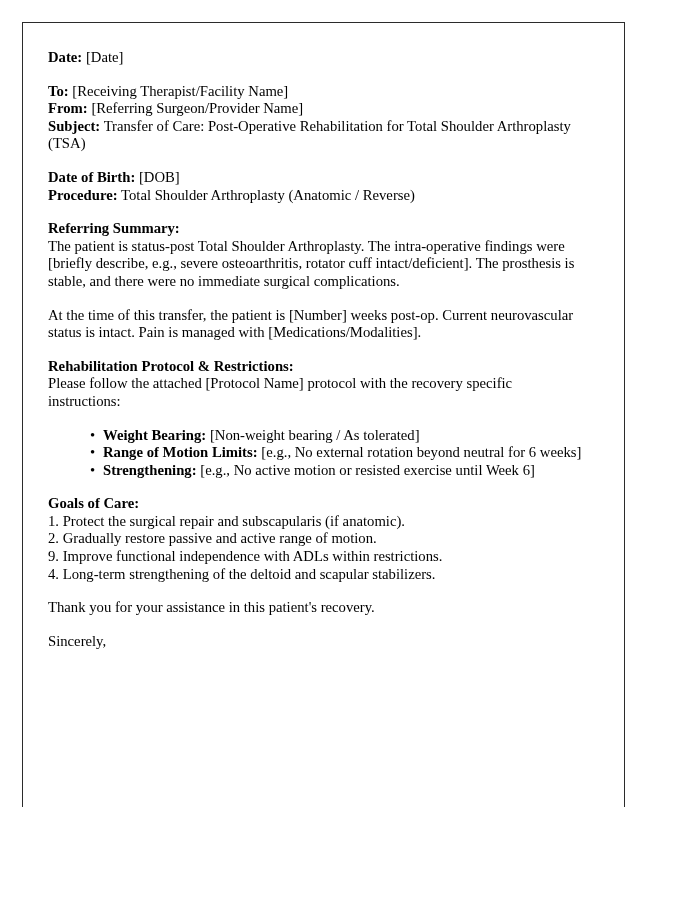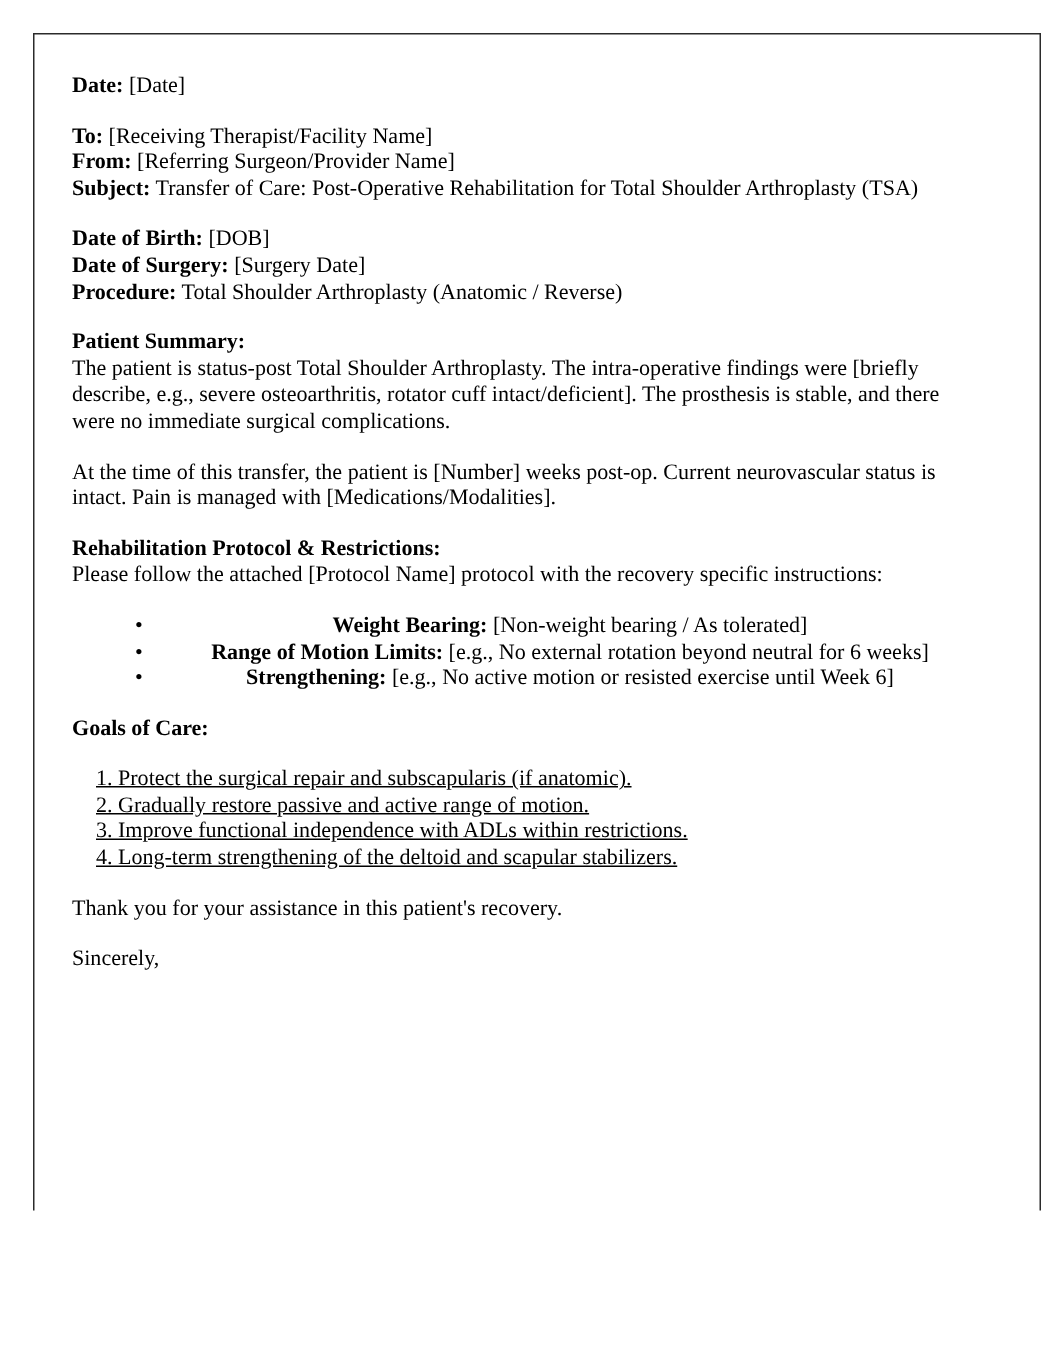--- a/index.html
+++ b/index.html
@@ -12,21 +12,21 @@
     height: 900px;
     font-family: "Liberation Serif", "DejaVu Serif", serif;
     color: #000000;
     overflow: hidden;
   }
 
   .page-frame {
     position: absolute;
     left: 22px;
     top: 22px;
-    width: 672px;          
+    width: 603px;          
     height: 785px;         
     border-left: 1.5px solid #2b2b2b;
     border-right: 1.5px solid #2b2b2b;
     border-top: 1.5px solid #2b2b2b;
     border-bottom: none;
     box-sizing: border-box;
     overflow: hidden;
   }
 
   .doc-body {
@@ -52,41 +52,39 @@
 
   .heading {
     font-weight: bold;
     display: block;
   }
 
   ul.restrictions {
     margin: 16px 0 16px 0;
     padding-left: 42px;
     list-style: none;
-    text-align: center;
   }
   ul.restrictions > li {
     position: relative;
     padding-left: 13px;
     margin: 0;
   }
   ul.restrictions > li::before {
     content: "\2022";
     position: absolute;
     left: 0;
     top: 0;
     font-size: 14.7px;
     line-height: 17.6px;
   }
 
   ol.goals {
-    margin: 16px;
+    margin: 0;
     padding: 0;
     list-style: none;
-    text-decoration: underline;
   }
   ol.goals > li {
     margin: 0;
   }
 </style>
 </head>
 <body>
 
 <div class="page-frame">
   <div class="doc-body">
@@ -96,26 +94,25 @@
     </div>
 
     <div class="block">
       <span class="line"><b class="lbl">To:</b> <span>[Receiving Therapist/Facility Name]</span></span>
       <span class="line"><b class="lbl">From:</b> <span>[Referring Surgeon/Provider Name]</span></span>
       <span class="line"><b class="lbl">Subject:</b> <span>Transfer of Care: Post-Operative Rehabilitation for Total Shoulder Arthroplasty (TSA)</span></span>
     </div>
 
     <div class="block">
       <span class="line"><b class="lbl">Date of Birth:</b> <span>[DOB]</span></span>
-      <span class="line"><b class="lbl">Date of Surgery:</b> <span>[Surgery Date]</span></span>
       <span class="line"><b class="lbl">Procedure:</b> <span>Total Shoulder Arthroplasty (Anatomic / Reverse)</span></span>
     </div>
 
     <div class="block">
-      <span class="heading">Patient Summary:</span>
+      <span class="heading">Referring Summary:</span>
       <span>The patient is status-post Total Shoulder Arthroplasty. The intra-operative findings were [briefly describe, e.g., severe osteoarthritis, rotator cuff intact/deficient]. The prosthesis is stable, and there were no immediate surgical complications.</span>
     </div>
 
     <div class="block">
       <span>At the time of this transfer, the patient is [Number] weeks post-op. Current neurovascular status is intact. Pain is managed with [Medications/Modalities].</span>
     </div>
 
     <div class="block tight">
       <span class="heading">Rehabilitation Protocol &amp; Restrictions:</span>
       <span>Please follow the attached [Protocol Name] protocol with the recovery specific instructions:</span>
@@ -125,21 +122,21 @@
       <li><b class="lbl">Weight Bearing:</b> <span>[Non-weight bearing / As tolerated]</span></li>
       <li><b class="lbl">Range of Motion Limits:</b> <span>[e.g., No external rotation beyond neutral for 6 weeks]</span></li>
       <li><b class="lbl">Strengthening:</b> <span>[e.g., No active motion or resisted exercise until Week 6]</span></li>
     </ul>
 
     <div class="block">
       <span class="heading">Goals of Care:</span>
       <ol class="goals">
         <li>1. Protect the surgical repair and subscapularis (if anatomic).</li>
         <li>2. Gradually restore passive and active range of motion.</li>
-        <li>3. Improve functional independence with ADLs within restrictions.</li>
+        <li>9. Improve functional independence with ADLs within restrictions.</li>
         <li>4. Long-term strengthening of the deltoid and scapular stabilizers.</li>
       </ol>
     </div>
 
 
     <div class="block">
       <span class="line">Thank you for your assistance in this patient's recovery.</span>
     </div>
 
     <div class="block">

